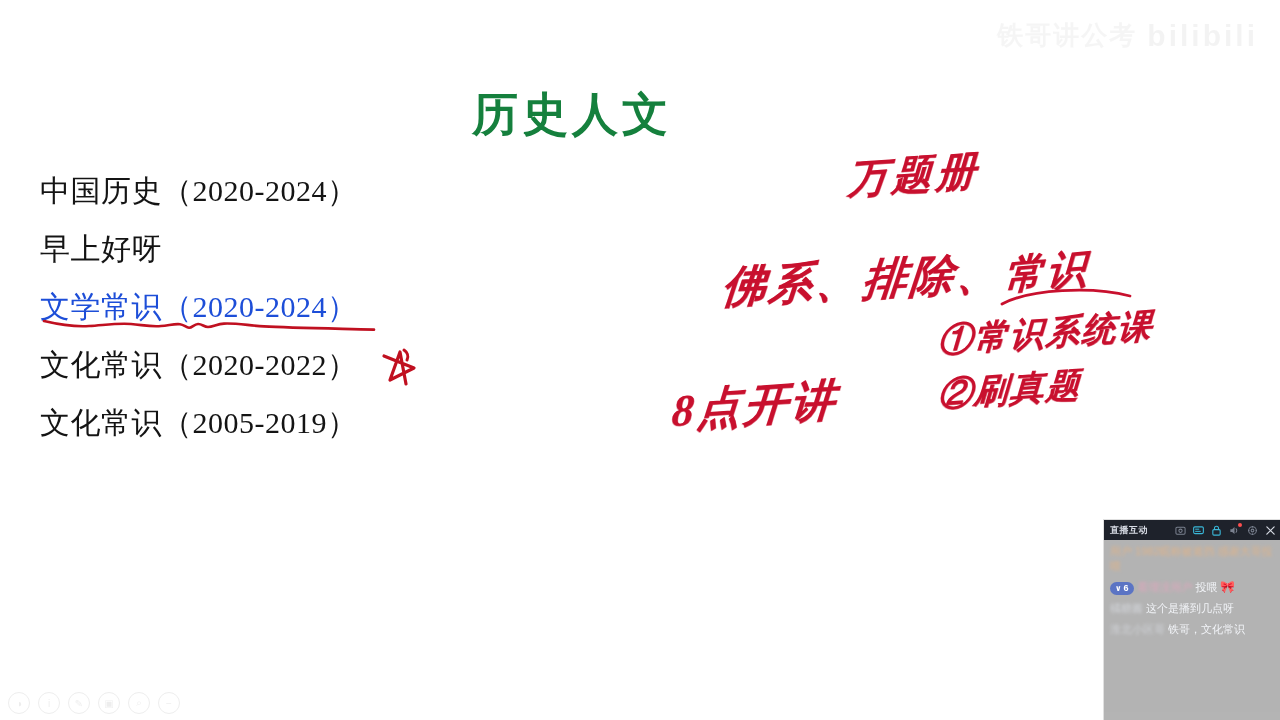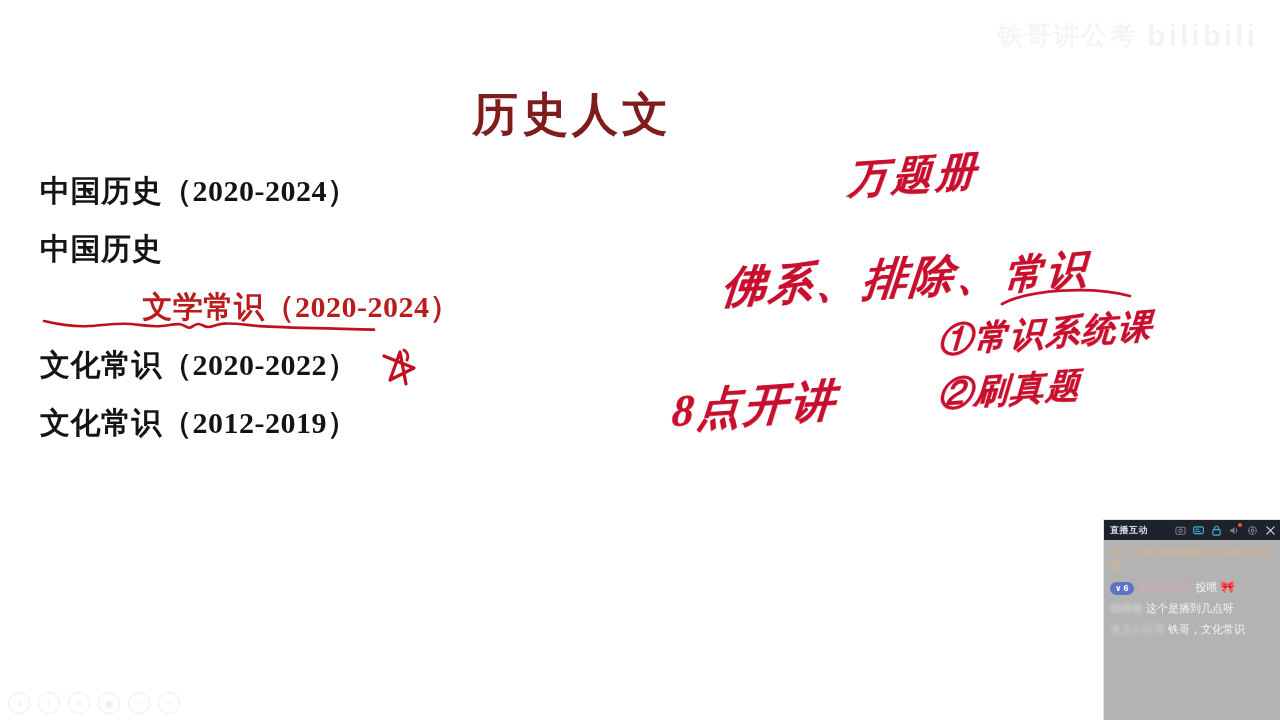--- a/index.html
+++ b/index.html
@@ -23,34 +23,33 @@
   }
   .wm-logo{
     font-family:"Liberation Sans","DejaVu Sans",sans-serif;
     font-size:30px;font-weight:700;color:#444;letter-spacing:3px;
   }
 
   
   .slide-title{
     position:absolute;left:472px;top:84px;
     font-size:46px;font-weight:700;
-    color:#7f1d1d;letter-spacing:4px;
+    color:#15803d;letter-spacing:4px;
     white-space:nowrap;
   }
 
   
   .toc{position:absolute;left:40px;top:162px;width:420px;}
   .toc-item{
     position:relative;
     height:58px;line-height:58px;
     font-size:30px;color:#141414;white-space:nowrap;
     letter-spacing:0.5px;
-    font-weight:bold;
-  }
-  .toc-item.active{color:#b91c1c;text-align:right;}
+  }
+  .toc-item.active{color:#1d4ed8;}
   .toc-underline{
     position:absolute;left:3px;bottom:4px;width:332px;height:14px;
     overflow:visible;pointer-events:none;
   }
   .star-mark{
     position:absolute;left:376px;top:340px;width:44px;height:54px;
     pointer-events:none;
   }
 
   
@@ -150,35 +149,35 @@
     <span class="wm-logo">bilibili</span>
   </div>
 
   <div class="slide-title">历史人文</div>
 
   <div class="toc">
     <div class="toc-item">
       <span>中国历史（2020-2024）</span>
     </div>
     <div class="toc-item">
-      <span>中国历史</span>
+      <span>早上好呀</span>
     </div>
     <div class="toc-item active">
       <span>文学常识（2020-2024）</span>
       <svg class="toc-underline" viewBox="0 0 332 14">
         <path d="M1,3 C18,7 30,9 46,8 C62,7 74,5 88,6 C100,7 108,9 118,8 C126,7.4 131,5.6 137,6.2
                  C141,6.6 143,9.6 146,9.8 C149,10 151,6.2 155,6 C159,5.8 161,9 165,9 C170,9 174,6 181,5.6
                  C193,5 205,7.4 221,8.4 C245,9.8 282,10.4 331,11.6" fill="none" stroke="#c01020" stroke-width="2.6" stroke-linecap="round" stroke-linejoin="round"></path>
       </svg>
     </div>
     <div class="toc-item">
       <span>文化常识（2020-2022）</span>
     </div>
     <div class="toc-item">
-      <span>文化常识（2012-2019）</span>
+      <span>文化常识（2005-2019）</span>
     </div>
   </div>
 
   <svg class="star-mark" viewBox="0 0 44 54">
     <path d="M8,16 L38,28 L14,40 L24,12 L30,44" fill="none" stroke="#c01020" stroke-width="3.2" stroke-linecap="round" stroke-linejoin="round"></path>
     <path d="M28,10 C31,12 33,16 31,20" fill="none" stroke="#c01020" stroke-width="3" stroke-linecap="round"></path>
   </svg>
 
   <div class="ink">
     <div class="ink-text" id="hw-wantice">万题册</div>

